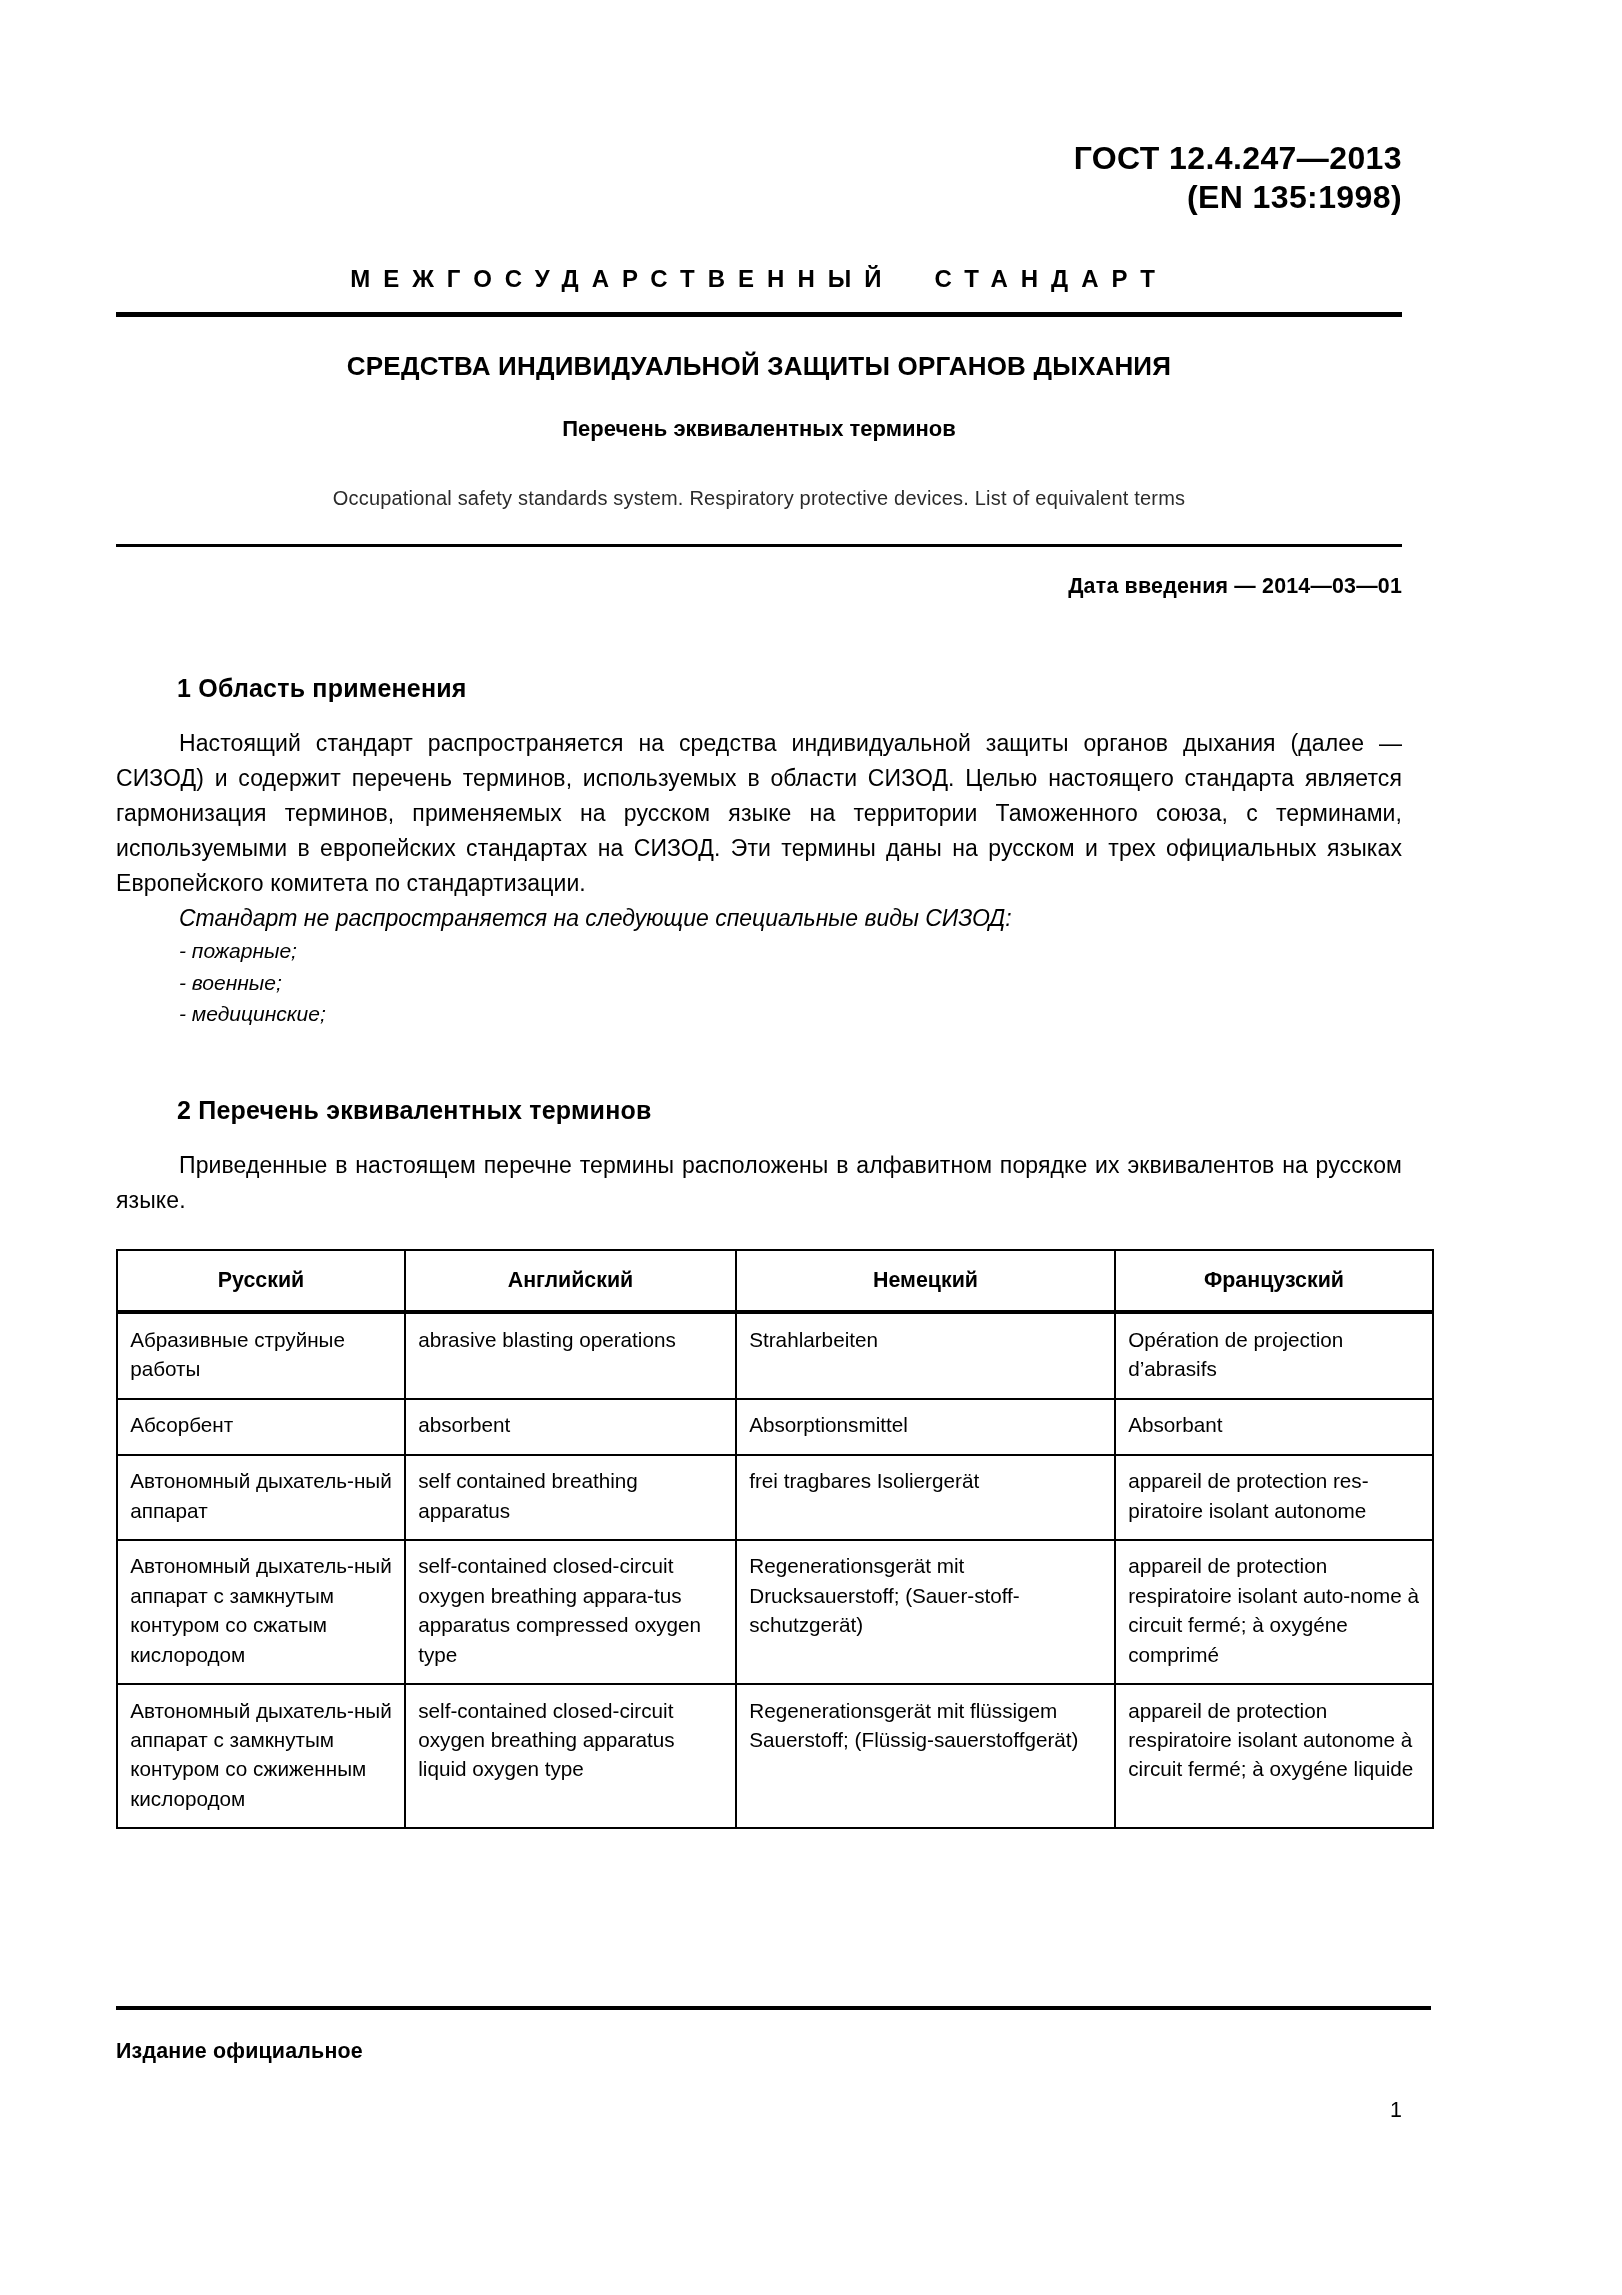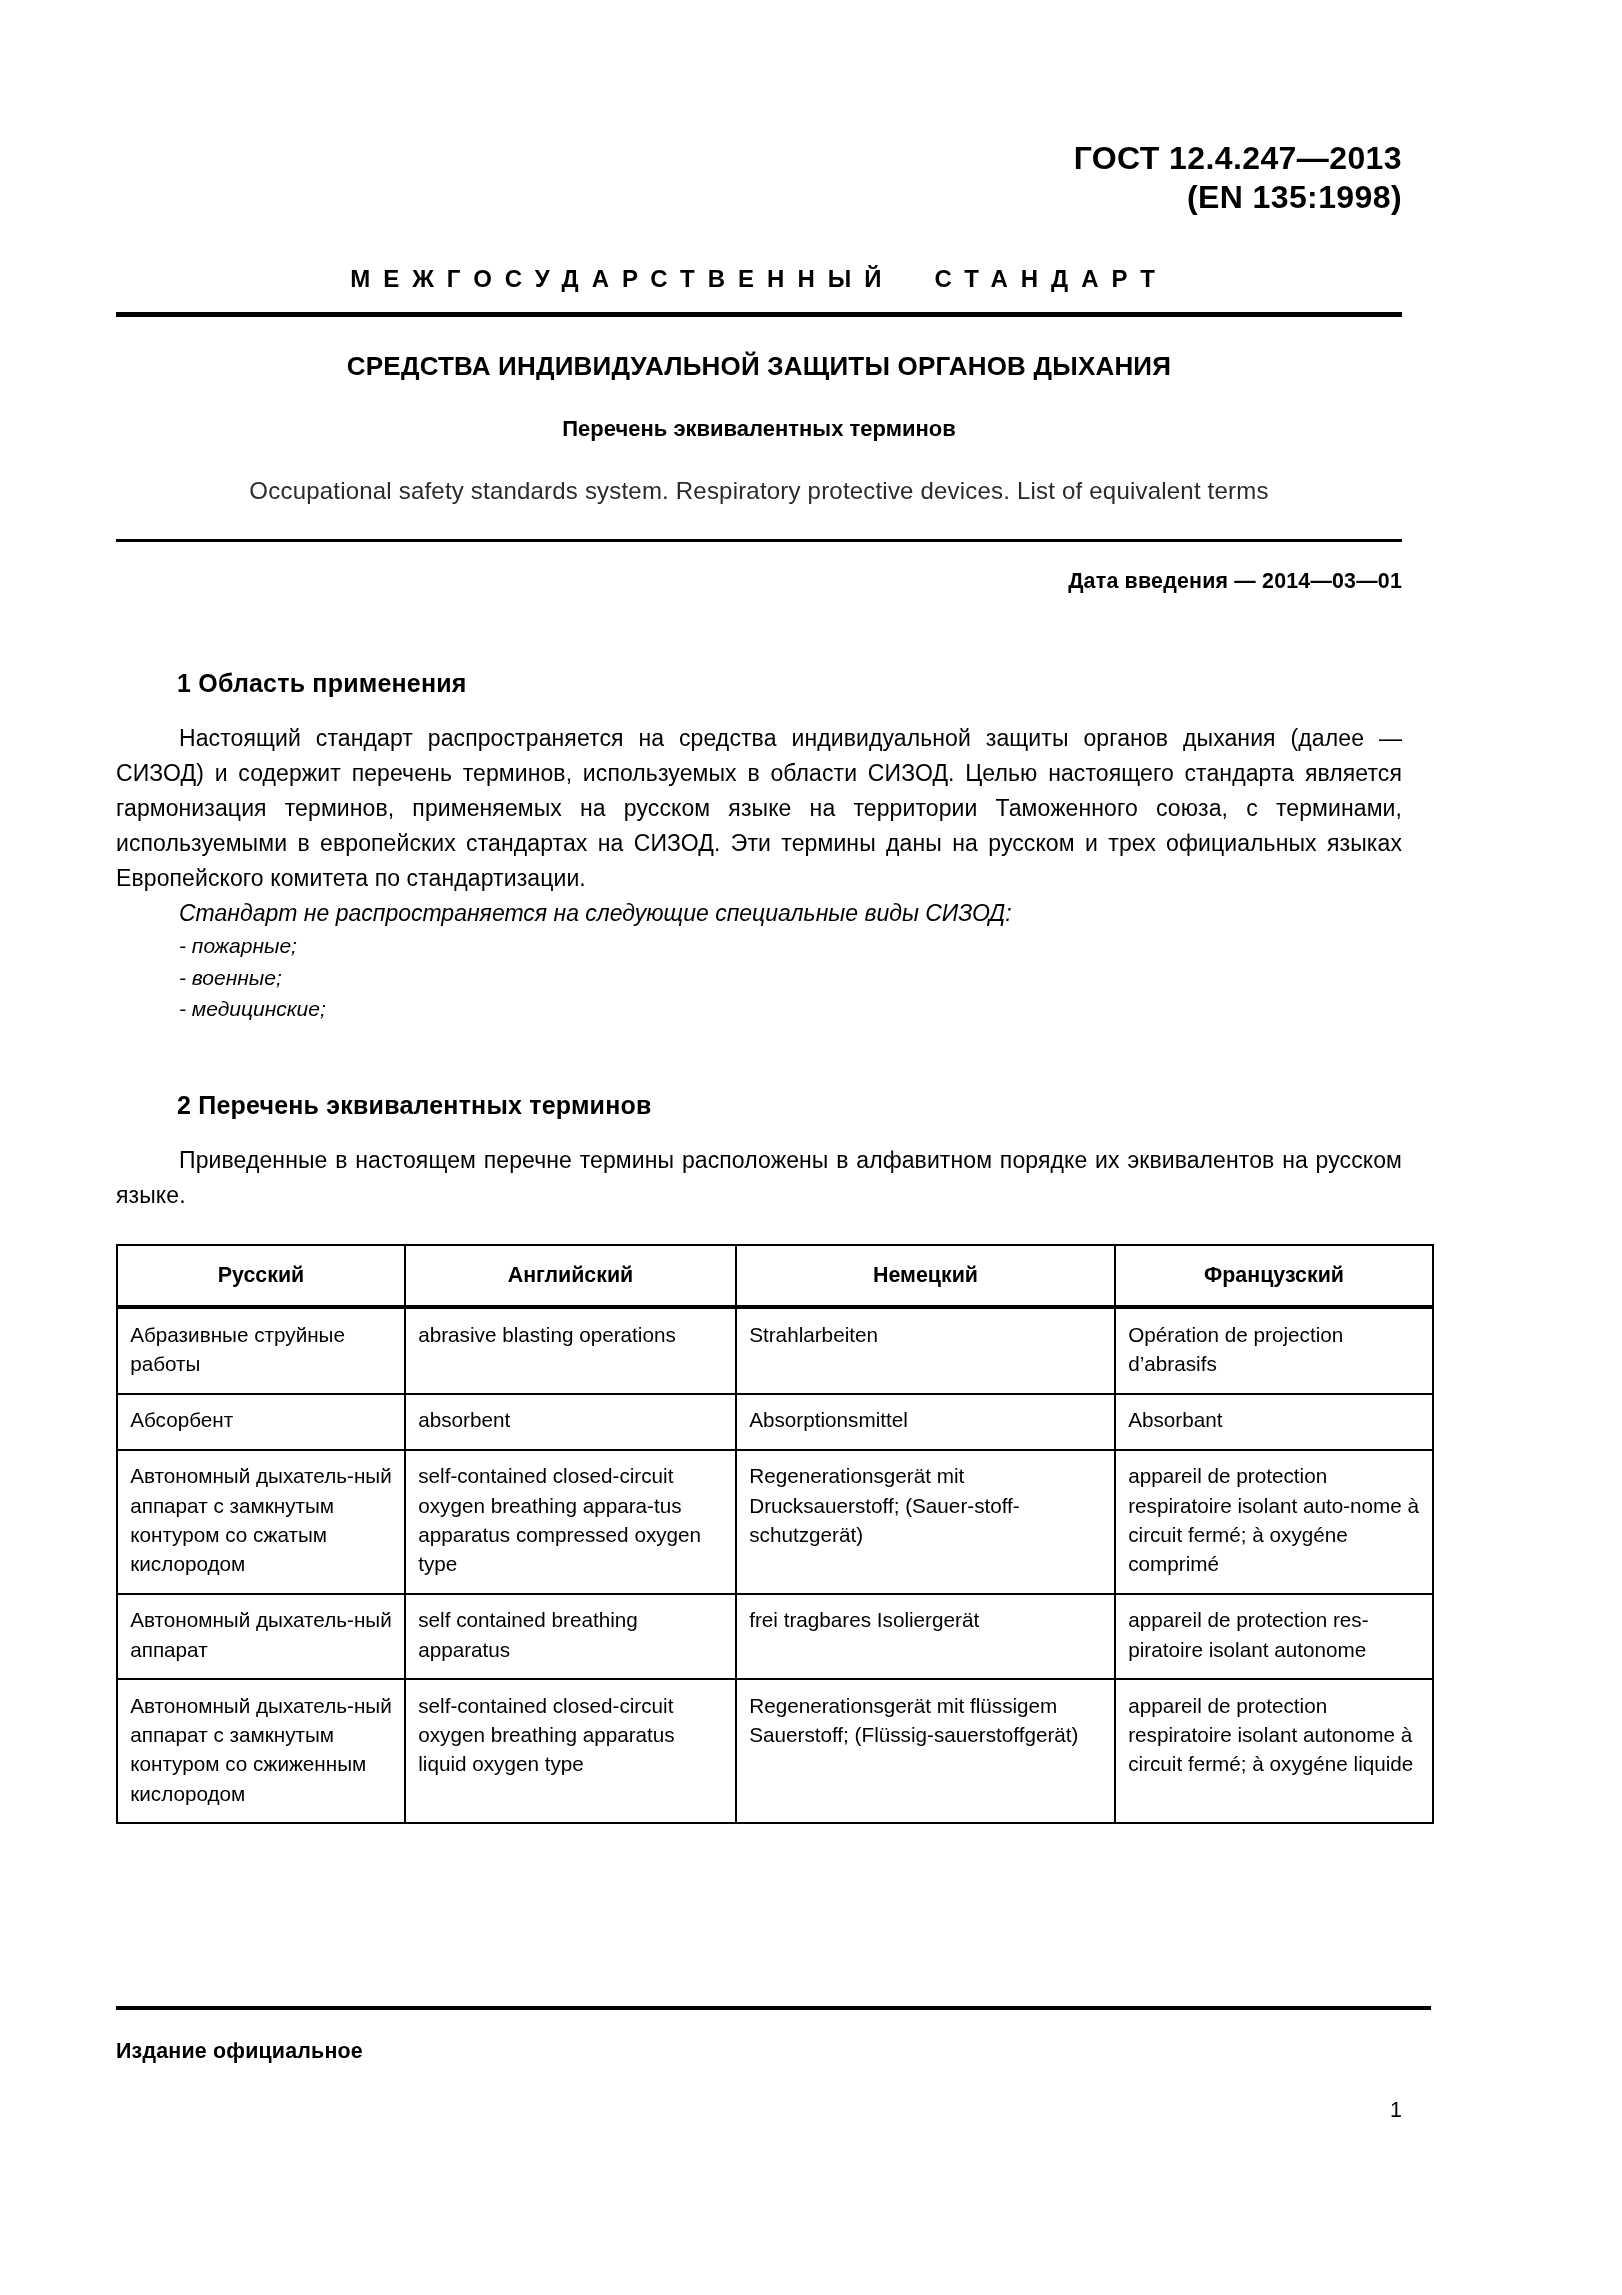--- a/index.html
+++ b/index.html
@@ -81,23 +81,23 @@
     font-size: 26px;
     font-weight: bold;
     letter-spacing: 0.2px;
   }
   .title-block .t-sub2 {
     margin-top: 34px;
     font-size: 22px;
     font-weight: bold;
   }
   .title-block .t-en {
-    margin-top: 35px;
+    margin-top: 45px;
     margin-bottom: 34px;
-    font-size: 24px;
+    font-size: 20px;
     font-weight: normal;
     color: #2b2b2b;
     letter-spacing: 0.2px;
   }
 
   .intro-date {
     margin-top: 27.5px;
     text-align: right;
     font-size: 21.4px;
     font-weight: bold;
@@ -259,32 +259,32 @@
           <td>Strahlarbeiten</td>
           <td>Opération de projection d’abrasifs</td>
         </tr>
         <tr>
           <td>Абсорбент</td>
           <td>absorbent</td>
           <td>Absorptionsmittel</td>
           <td>Absorbant</td>
         </tr>
         <tr>
+          <td>Автономный дыхатель-ный аппарат</td>
+          <td>self contained breathing apparatus</td>
+          <td>frei tragbares Isoliergerät</td>
+          <td>appareil de protection res-piratoire isolant autonome</td>
+        </tr>
+        <tr>
           <td>Автономный дыхатель-ный аппарат с замкнутым контуром со сжатым кислородом</td>
           <td>self-contained closed-circuit oxygen breathing appara-tus apparatus compressed oxygen type</td>
           <td>Regenerationsgerät mit Drucksauerstoff; (Sauer-stoff-schutzgerät)</td>
           <td>appareil de protection respiratoire isolant auto-nome à circuit fermé; à oxygéne comprimé</td>
         </tr>
         <tr>
-          <td>Автономный дыхатель-ный аппарат</td>
-          <td>self contained breathing apparatus</td>
-          <td>frei tragbares Isoliergerät</td>
-          <td>appareil de protection res-piratoire isolant autonome</td>
-        </tr>
-        <tr>
           <td>Автономный дыхатель-ный аппарат с замкнутым контуром со сжиженным кислородом</td>
           <td>self-contained closed-circuit oxygen breathing apparatus liquid oxygen type</td>
           <td>Regenerationsgerät mit flüssigem Sauerstoff; (Flüssig-sauerstoffgerät)</td>
           <td>appareil de protection respiratoire isolant autonome à circuit fermé; à oxygéne liquide</td>
         </tr>
       </tbody>
     </table>
   </div>
 
   <div class="footer-rule"></div>

